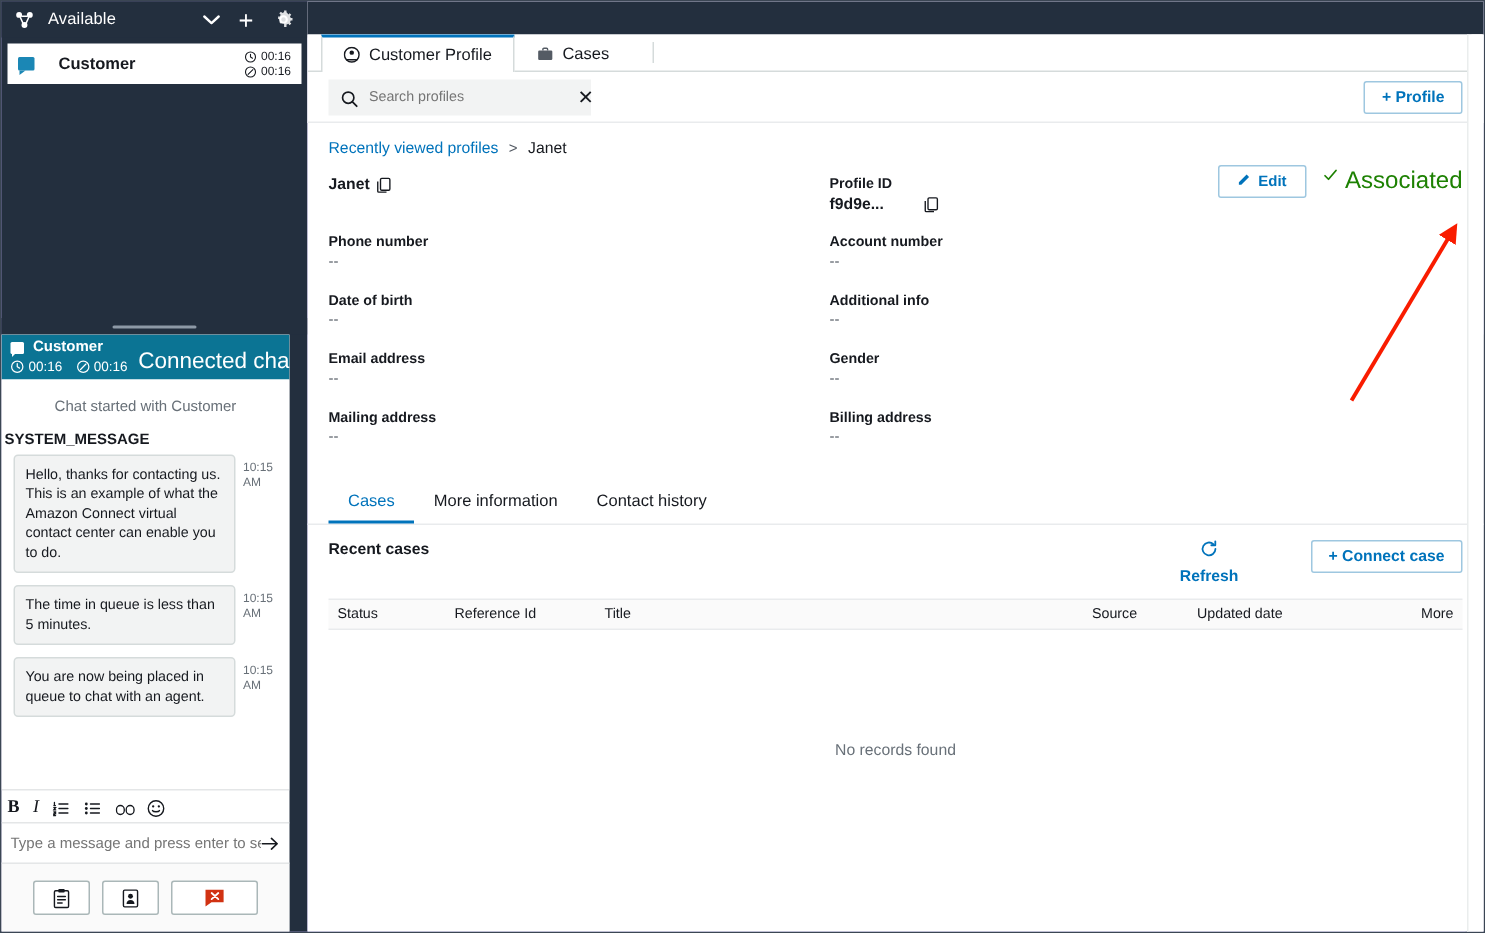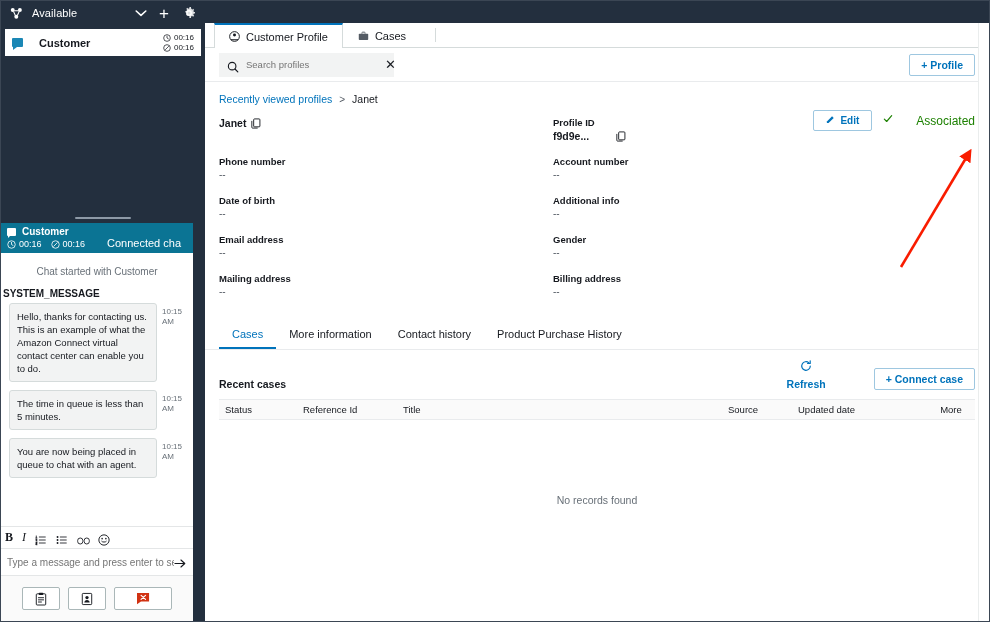--- a/index.html
+++ b/index.html
@@ -118,22 +118,22 @@
     border-left:3px solid #ffffff;
     border-bottom:3px solid transparent;
   }
   .chat-header-sub {
     display: flex; align-items: center; gap: 9px;
     font-size: 9px; margin-top: 2px;
   }
   .chat-hdr-timer { display: flex; align-items: center; gap: 3px; }
   .chat-hdr-timer svg { width: 9px; height: 9px; display: block; }
   .chat-connected {
-    position: absolute; right: 12px; bottom: 4px;
-    font-size: 11px; color: #ffffff; white-space: nowrap;
+    position: absolute; right: 0px; bottom: 4px;
+    font-size: 15px; color: #ffffff; white-space: nowrap;
   }
 
   .chat-body {
     flex: 1 1 auto; background: #ffffff;
     padding: 0 8px;
     overflow: hidden; position: relative;
   }
   .chat-started {
     text-align: center; font-size: 10px; color: #687078;
     padding: 13px 0 11px 0;
@@ -289,42 +289,42 @@
   }
   .btn-edit {
     border: 1px solid #9ec7e0; border-radius: 2px;
     background: #ffffff; color: #0073bb;
     font-size: 10px; font-weight: bold;
     padding: 4px 12px; cursor: pointer;
     display: flex; align-items: center; gap: 5px;
     font-family: "Liberation Sans", sans-serif;
   }
   .assoc {
-    color: #1d8102; font-size: 12px;
-    display: flex; align-items: flex-start; gap: 23px;
+    color: #1d8102; font-size: 16px;
+    display: flex; align-items: flex-start; gap: 5px;
     white-space: nowrap;
   }
   .assoc svg { display: block; }
 
   
   .sub-tabs {
     display: flex; align-items: stretch; gap: 0;
     padding: 0 14px; border-bottom: 1px solid #e9ebed;
     margin-top: 11px;
   }
   .sub-tab {
     font-size: 11px; color: #16191f; cursor: pointer;
     padding: 6px 13px 7px 13px;
     border-bottom: 2px solid transparent;
     white-space: nowrap;
   }
   .sub-tab.active { color: #0073bb; border-bottom-color: #0073bb; }
 
   .cases-head {
-    display: flex; align-items: flex-end;
+    display: flex; align-items: flex-start;
     padding: 10px 14px 9px 14px;
   }
   .cases-title { font-size: 10.5px; font-weight: bold; color: #16191f; }
   .cases-head-spacer { flex: 1 1 auto; }
   .refresh-btn {
     display: flex; align-items: center; gap: 6px;
     color: #0073bb; font-size: 10.5px; font-weight: bold;
     cursor: pointer; margin-right: 12px; flex-direction: column;
   }
   .refresh-btn svg { display:block; }
@@ -335,21 +335,21 @@
     background: #fafafa; height: 20px;
     border-bottom: 1px solid #e9ebed;
     font-size: 9.5px; color: #16191f;
   }
   .th { padding: 0 6px; }
   .th.c1 { width: 78px; }
   .th.c2 { width: 100px; }
   .th.c3 { flex: 1 1 auto; }
   .th.c4 { width: 70px; }
   .th.c5 { width: 135px; }
-  .th.c6 { width: 48px; text-align: center; }
+  .th.c6 { width: 48px; text-align: right; }
   .empty-state {
     height: 160px; display: flex;
     align-items: center; justify-content: center;
     font-size: 10.5px; color: #687078;
   }
 
   
   .main-scroll {
     position: absolute; right: 0; top: 22px;
     width: 11px; height: 598px; background: #ffffff;
@@ -686,21 +686,20 @@
           <div class="fld-label">Billing address</div>
           <div class="fld-value dim">--</div>
         </div>
       </div>
     </div>
 
     <div class="sub-tabs">
       <div class="sub-tab active">Cases</div>
       <div class="sub-tab">More information</div>
       <div class="sub-tab">Contact history</div>
-      <div class="sub-tab">Product Purchase History</div>
     </div>
 
     <div class="cases-head">
       <span class="cases-title">Recent cases</span>
       <span class="cases-head-spacer"></span>
       <span class="refresh-btn">
         <span>
           <svg viewBox="0 0 14 14" width="12" height="12">
             <path d="M12 7a5 5 0 11-1.6-3.7" fill="none" stroke="#0073bb" stroke-width="1.4" stroke-linecap="round"></path>
             <path d="M11.9 1v3.1H8.8" fill="none" stroke="#0073bb" stroke-width="1.4" stroke-linecap="round" stroke-linejoin="round"></path>

